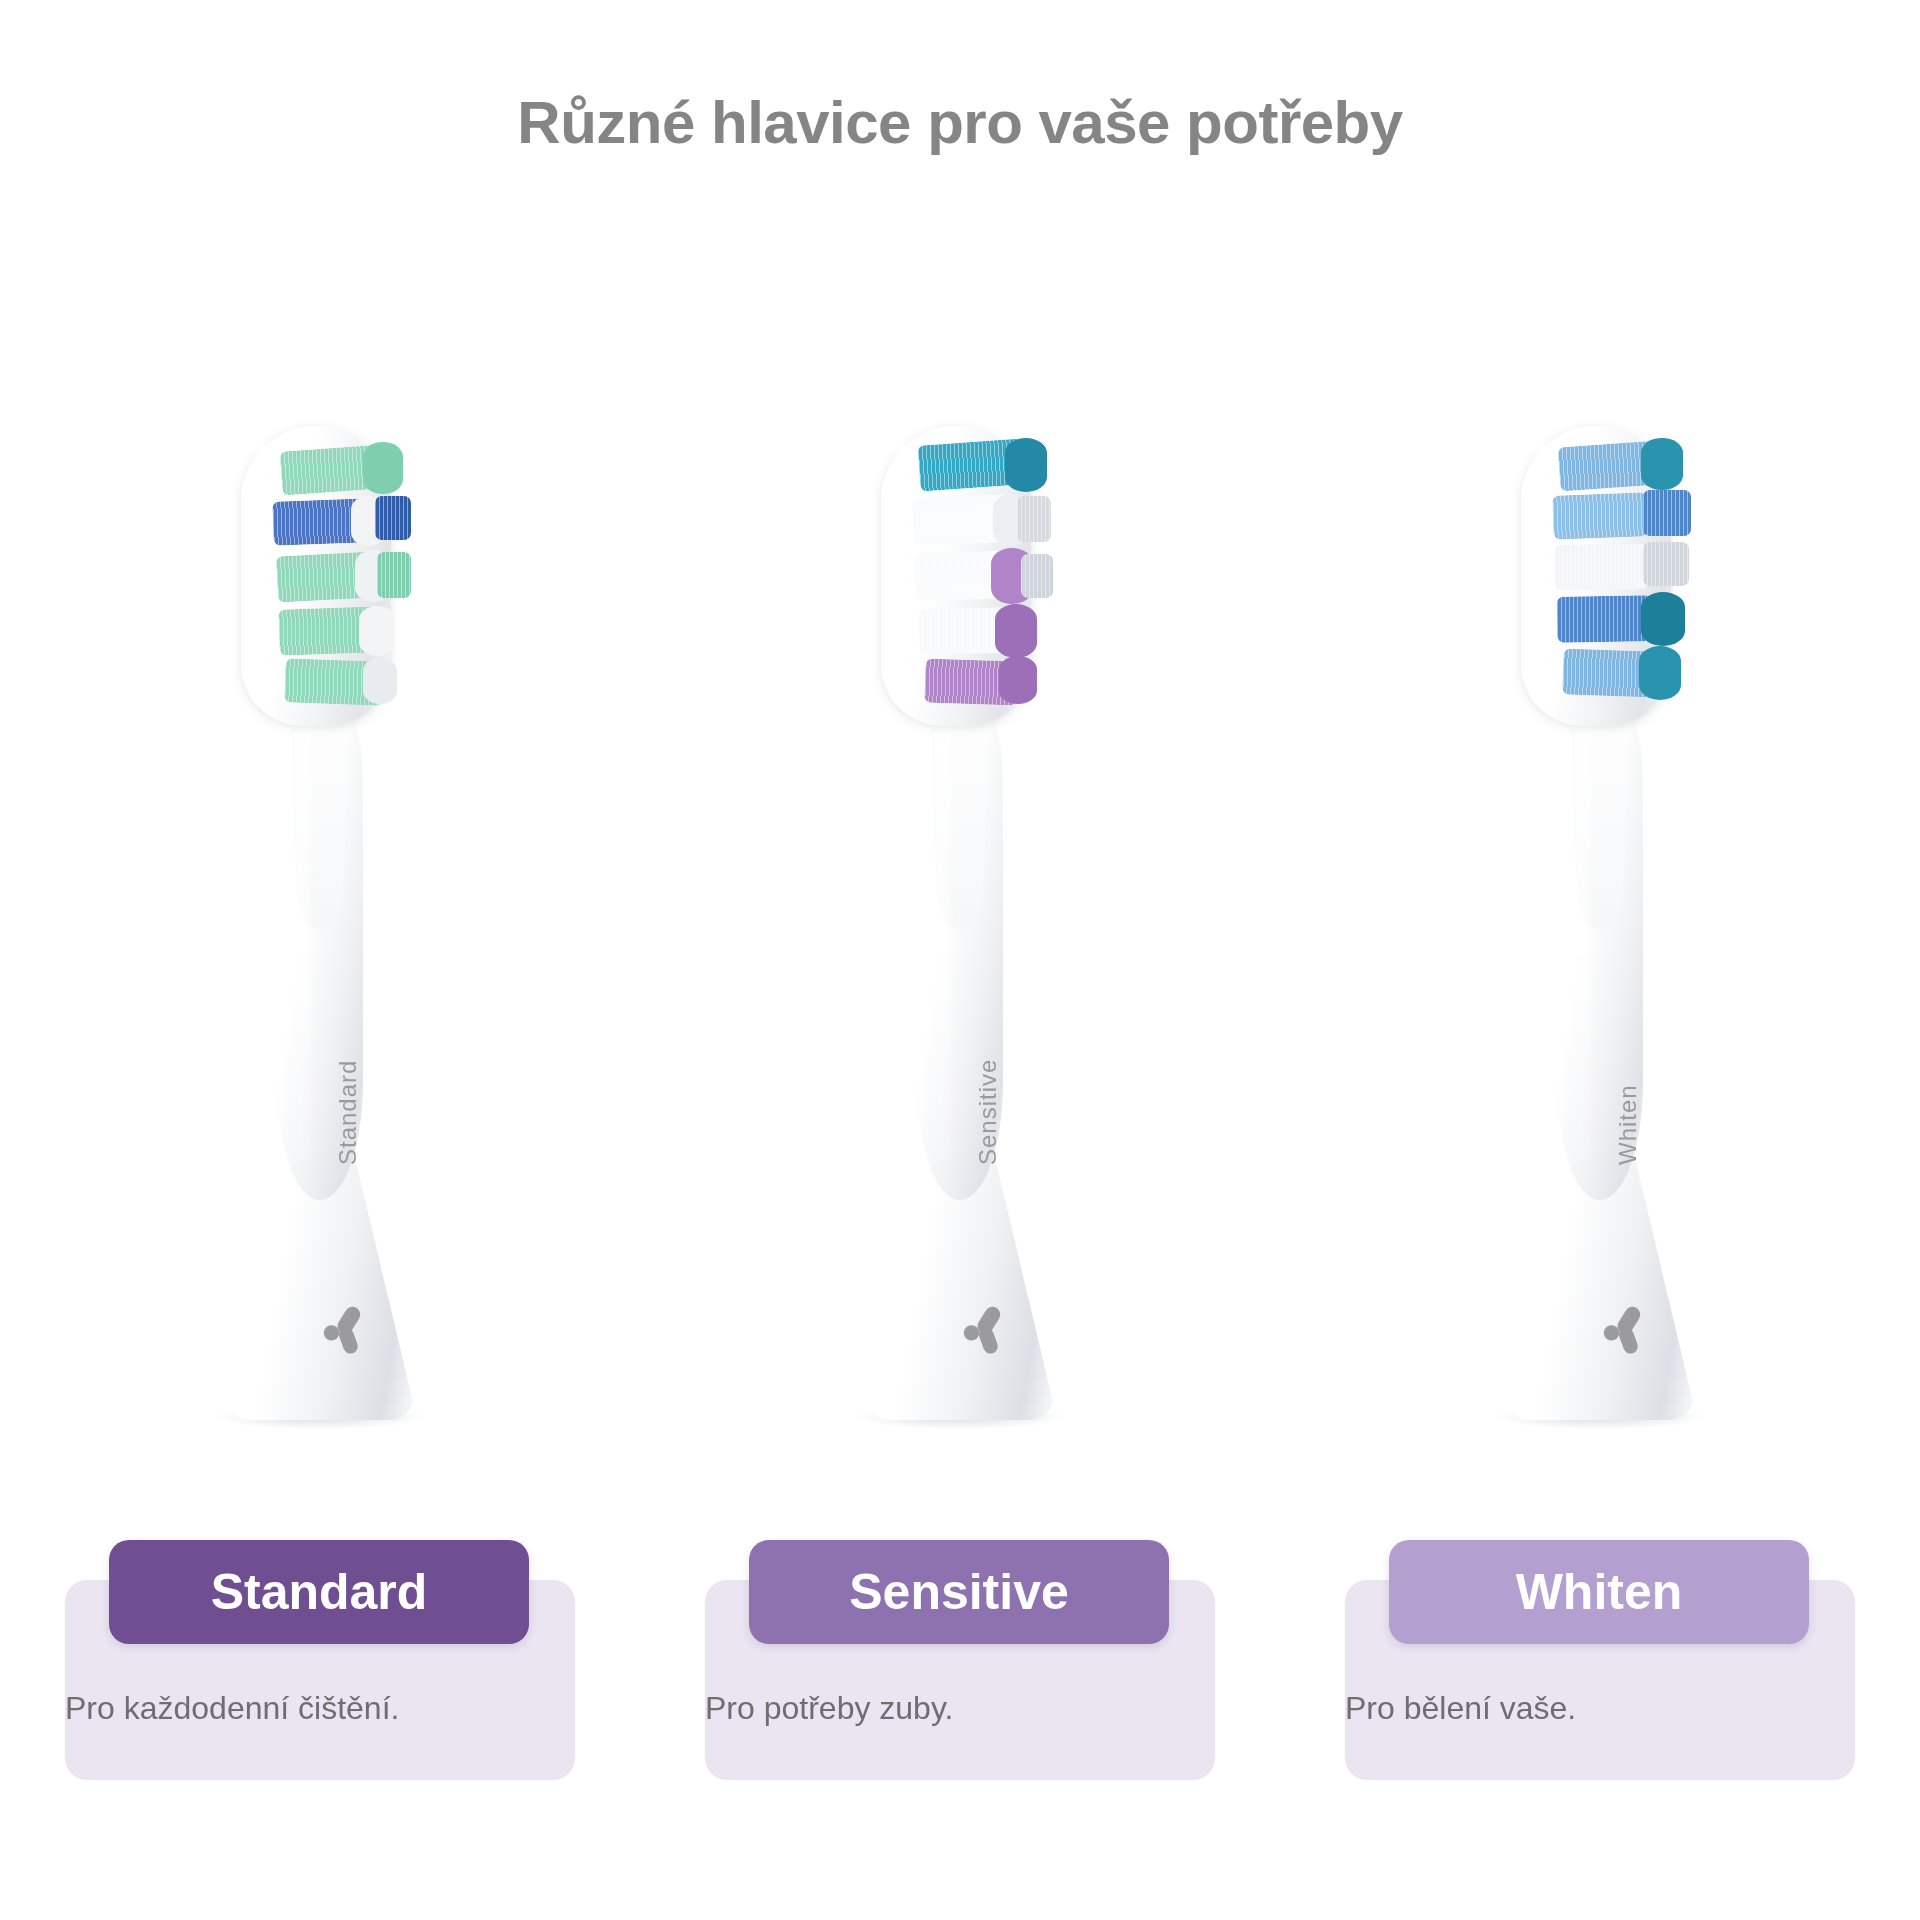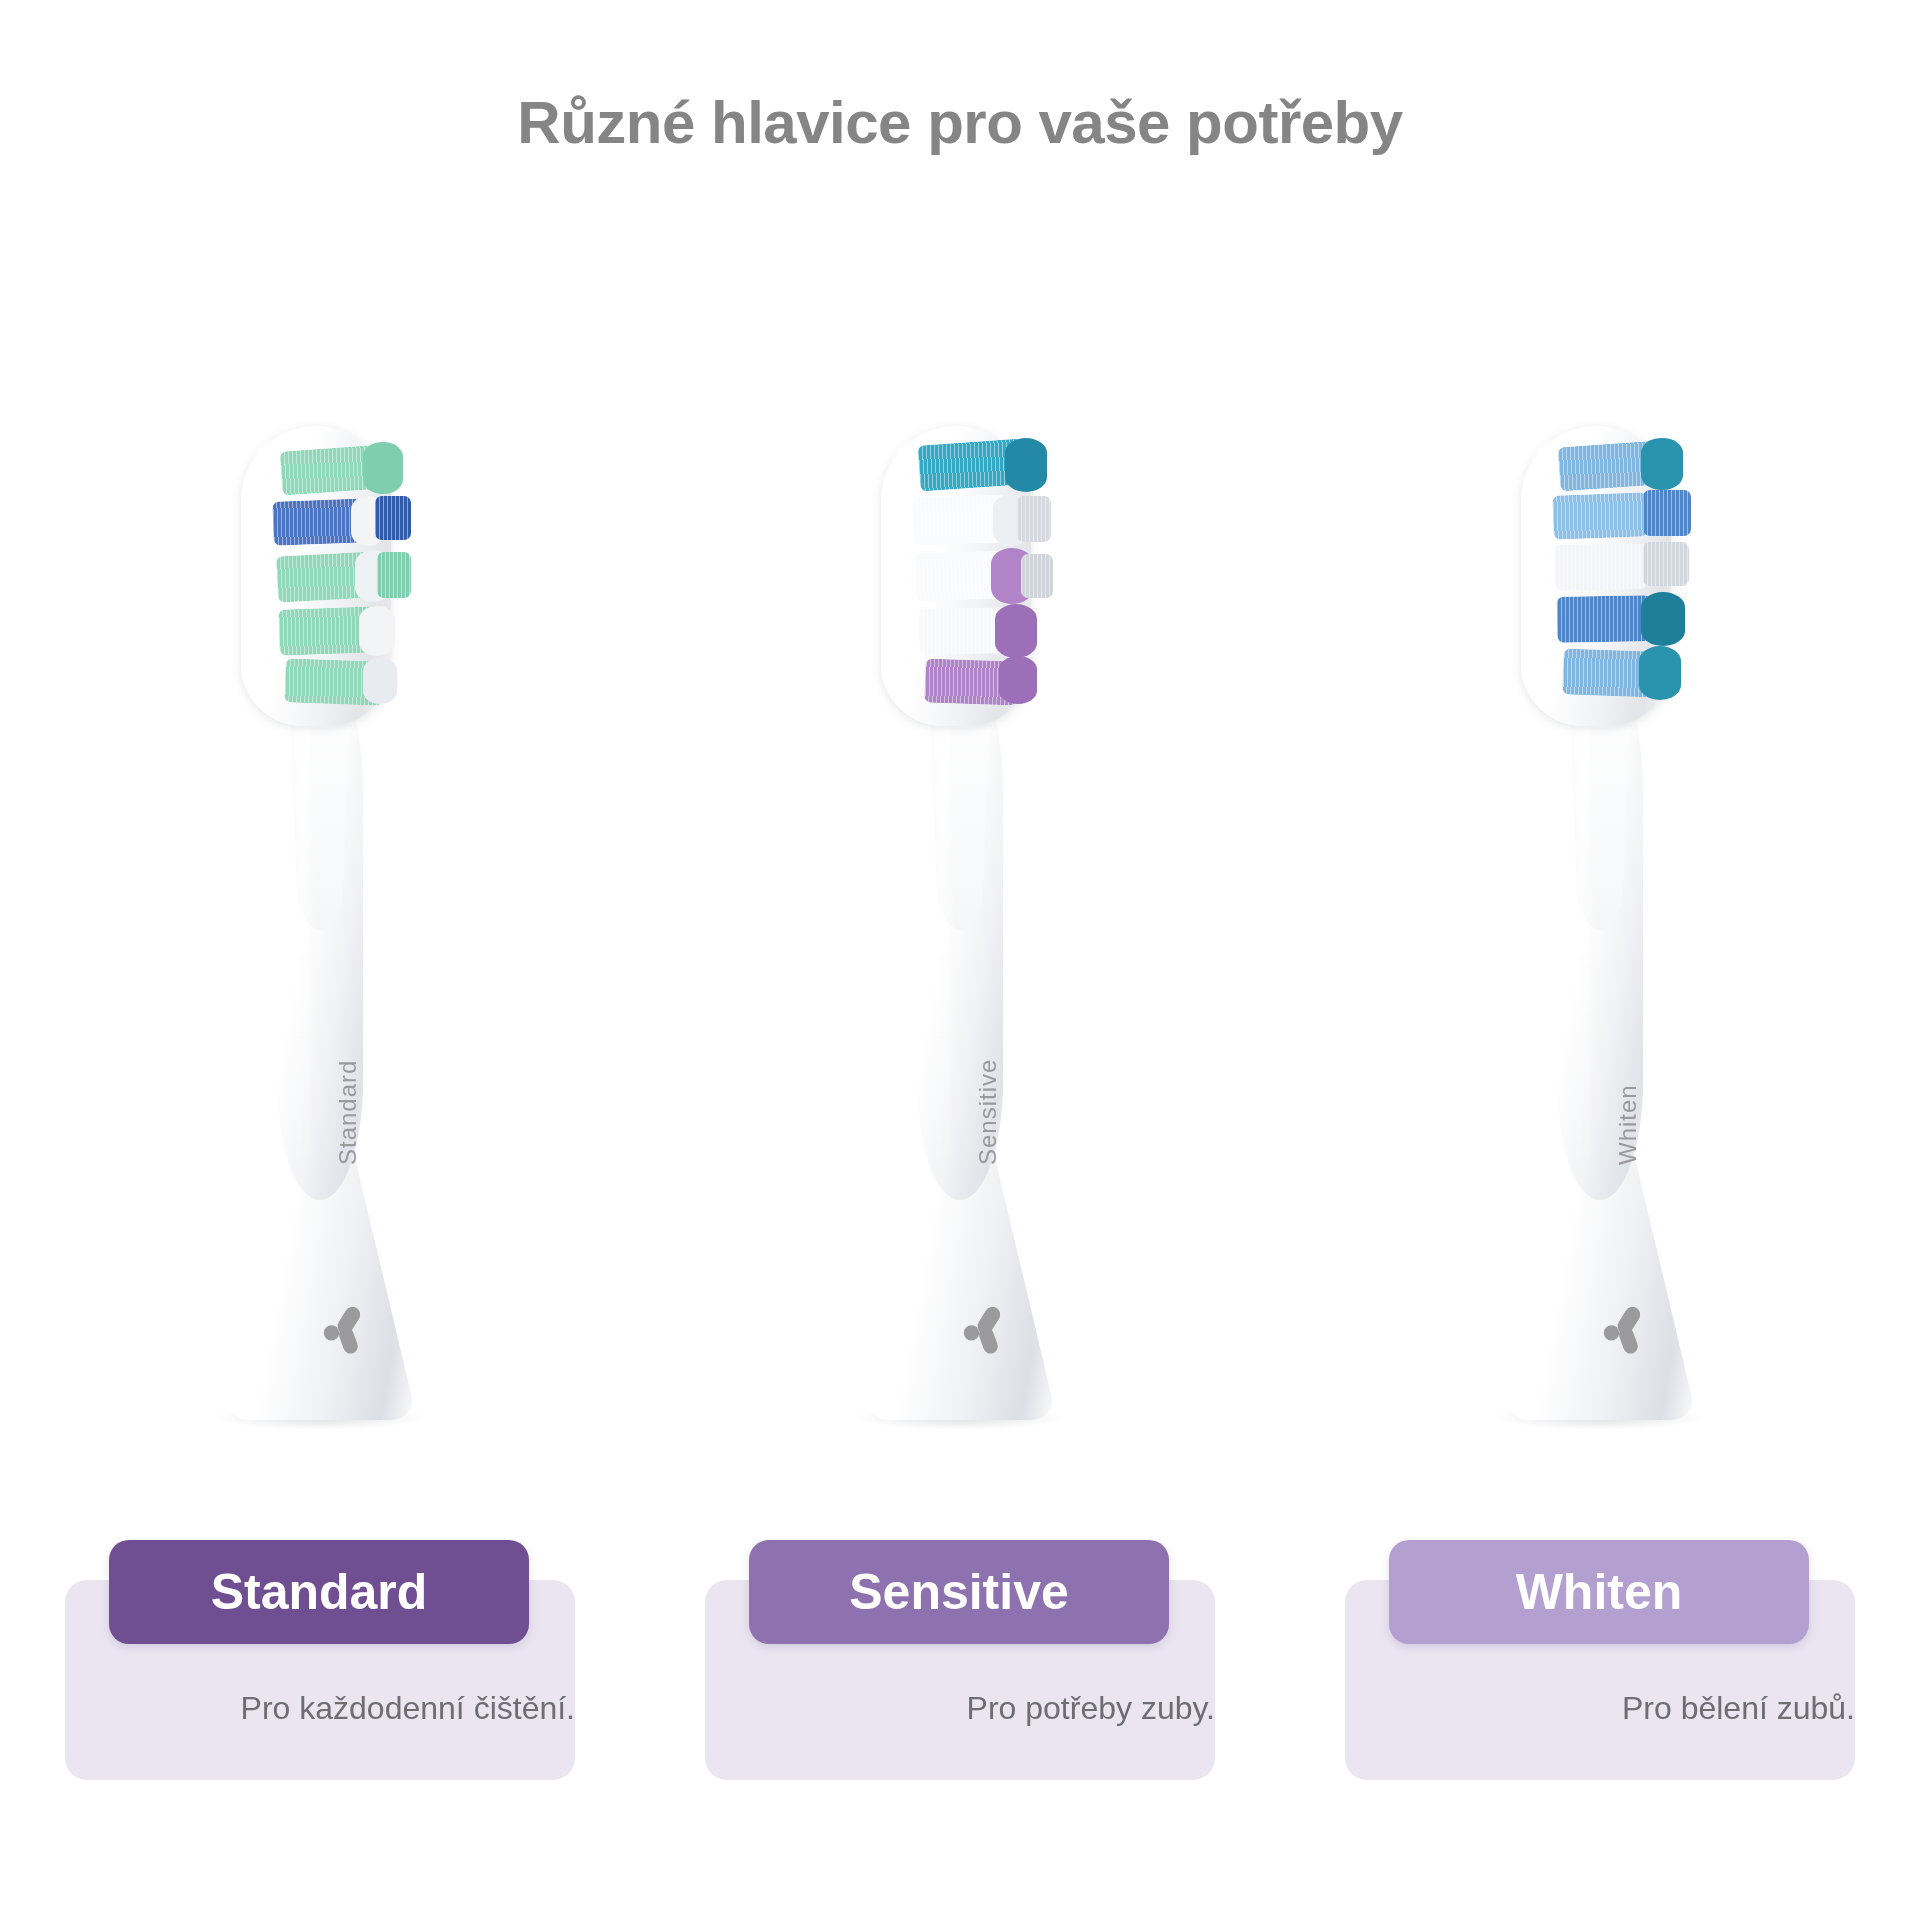--- a/index.html
+++ b/index.html
@@ -115,21 +115,21 @@
   .badge {
     position: absolute; top: 0; left: 44px;
     min-width: 420px; height: 104px;
     border-radius: 20px;
     display: flex; align-items: center; justify-content: center;
     color: #ffffff; font-size: 50px; font-weight: 700;
     box-shadow: 0 3px 9px rgba(90,70,130,0.16);
   }
   .desc {
     position: absolute; top: 150px; left: 0; width: 510px;
-    text-align: right; font-size: 32px; color: #6d6d72;
+    text-align: left; font-size: 32px; color: #6d6d72;
   }
 </style>
 </head>
 <body>
 
 <div class="page">
 
   <h1 class="title">Různé hlavice pro vaše potřeby</h1>
 
   <div class="products">
@@ -249,18 +249,18 @@
         <span>Sensitive</span>
       </div>
       <div class="desc">Pro potřeby zuby.</div>
     </div>
 
     <div class="card-wrap">
       <div class="card"></div>
       <div class="badge" style="background:#B3A0D0;">
         <span>Whiten</span>
       </div>
-      <div class="desc">Pro bělení zubů.</div>
+      <div class="desc">Pro bělení vaše.</div>
     </div>
 
   </div>
 
 </div>
 
 </body></html>

